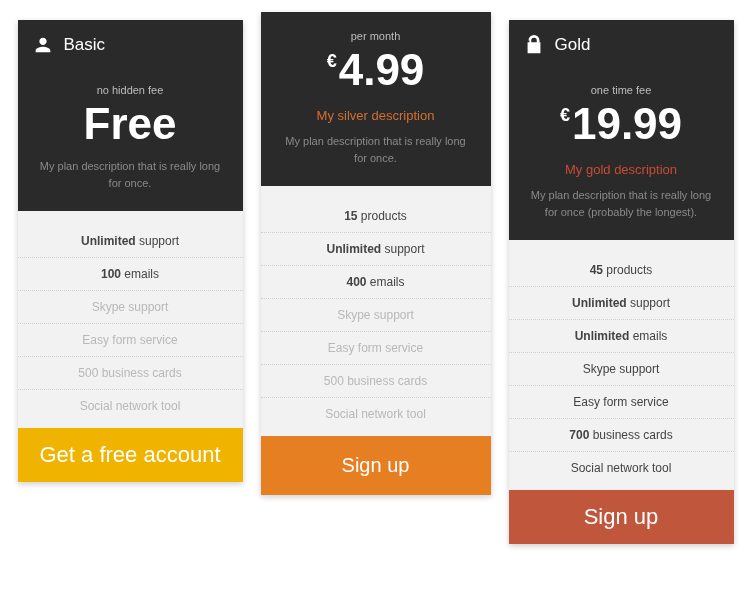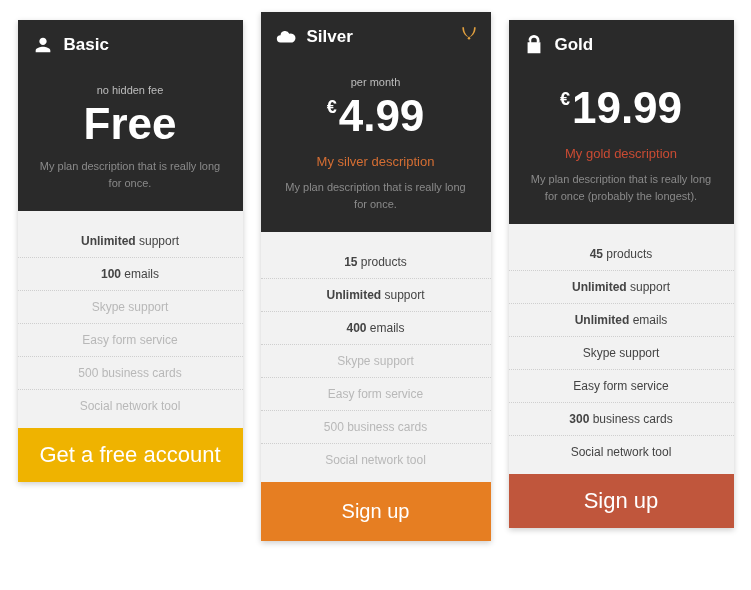--- a/index.html
+++ b/index.html
@@ -38,21 +38,21 @@
     width: 22px;
     height: 22px;
     margin-right: 10px;
     display: flex;
     align-items: center;
     justify-content: center;
     fill: #fff;
   }
   .header .title {
     font-size: 17px;
-    font-weight: 700;
+    font-weight: 400;
   }
   .badge {
     position: absolute;
     right: 12px;
     top: 12px;
     width: 20px;
     height: 20px;
   }
   .pricebox {
     background: #2a2a2a;
@@ -138,35 +138,20 @@
         <div class="feature"><b>Unlimited</b> <span>support</span></div>
         <div class="feature"><b>100</b> <span>emails</span></div>
         <div class="feature disabled"><span>Skype support</span></div>
         <div class="feature disabled"><span>Easy form service</span></div>
         <div class="feature disabled"><span>500 business cards</span></div>
         <div class="feature disabled"><span>Social network tool</span></div>
       </div>
       <div class="cta yellow">Get a free account</div>
     </div>
     <div class="plan featured">
-      <div class="header">
-        <span class="icon">
-          <svg viewBox="0 0 24 24">
-            <path d="M19 18H6a4 4 0 010-8 5 5 0 019.6-1.5A3.5 3.5 0 1119 18z"></path>
-          </svg>
-        </span>
-        <span class="title">Silver</span>
-        <span class="badge"><svg viewBox="0 0 24 24">
-            <g fill="#e2a03f">
-              <path d="M6 4c0 6 3 10 6 12-4-1-8-5-8-12h2z"></path>
-              <path d="M18 4c0 6-3 10-6 12 4-1 8-5 8-12h-2z"></path>
-              <circle cx="12" cy="17" r="1.5"></circle>
-            </g>
-          </svg></span>
-      </div>
       <div class="pricebox"><div class="fee-label">per month</div><div class="price">
           <span class="currency">€</span>
           <span>4.99</span>
         </div><div class="tagline orangered">My silver description</div><div class="longdesc">My plan description that is really long for once.</div></div>
       <div class="features">
         <div class="feature"><b>15</b> <span>products</span></div>
         <div class="feature"><b>Unlimited</b> <span>support</span></div>
         <div class="feature"><b>400</b> <span>emails</span></div>
         <div class="feature disabled"><span>Skype support</span></div>
         <div class="feature disabled"><span>Easy form service</span></div>
@@ -178,28 +163,28 @@
     <div class="plan">
       <div class="header">
         <span class="icon">
           <svg viewBox="0 0 24 24">
             <path d="M17 9V7a5 5 0 00-10 0v2H5v12h14V9h-2zM9 7a3 3 0 016 0v2H9V7z" fill="#fff"></path>
             <path d="M17 9V7a5 5 0 00-10 0" fill="none" stroke="#fff" stroke-width="2"></path>
           </svg>
         </span>
         <span class="title">Gold</span>
       </div>
-      <div class="pricebox"><div class="price">
+      <div class="pricebox"><div class="fee-label">one time fee</div><div class="price">
           <span class="currency">€</span>
           <span>19.99</span>
         </div><div class="tagline red">My gold description</div><div class="longdesc">My plan description that is really long for once (probably the longest).</div></div>
       <div class="features">
         <div class="feature"><b>45</b> <span>products</span></div>
         <div class="feature"><b>Unlimited</b> <span>support</span></div>
         <div class="feature"><b>Unlimited</b> <span>emails</span></div>
         <div class="feature"><span>Skype support</span></div>
         <div class="feature"><span>Easy form service</span></div>
-        <div class="feature"><b>300</b> <span>business cards</span></div>
+        <div class="feature"><b>700</b> <span>business cards</span></div>
         <div class="feature"><span>Social network tool</span></div>
       </div>
       <div class="cta red">Sign up</div>
     </div>
   </div>
 
 </body></html>

